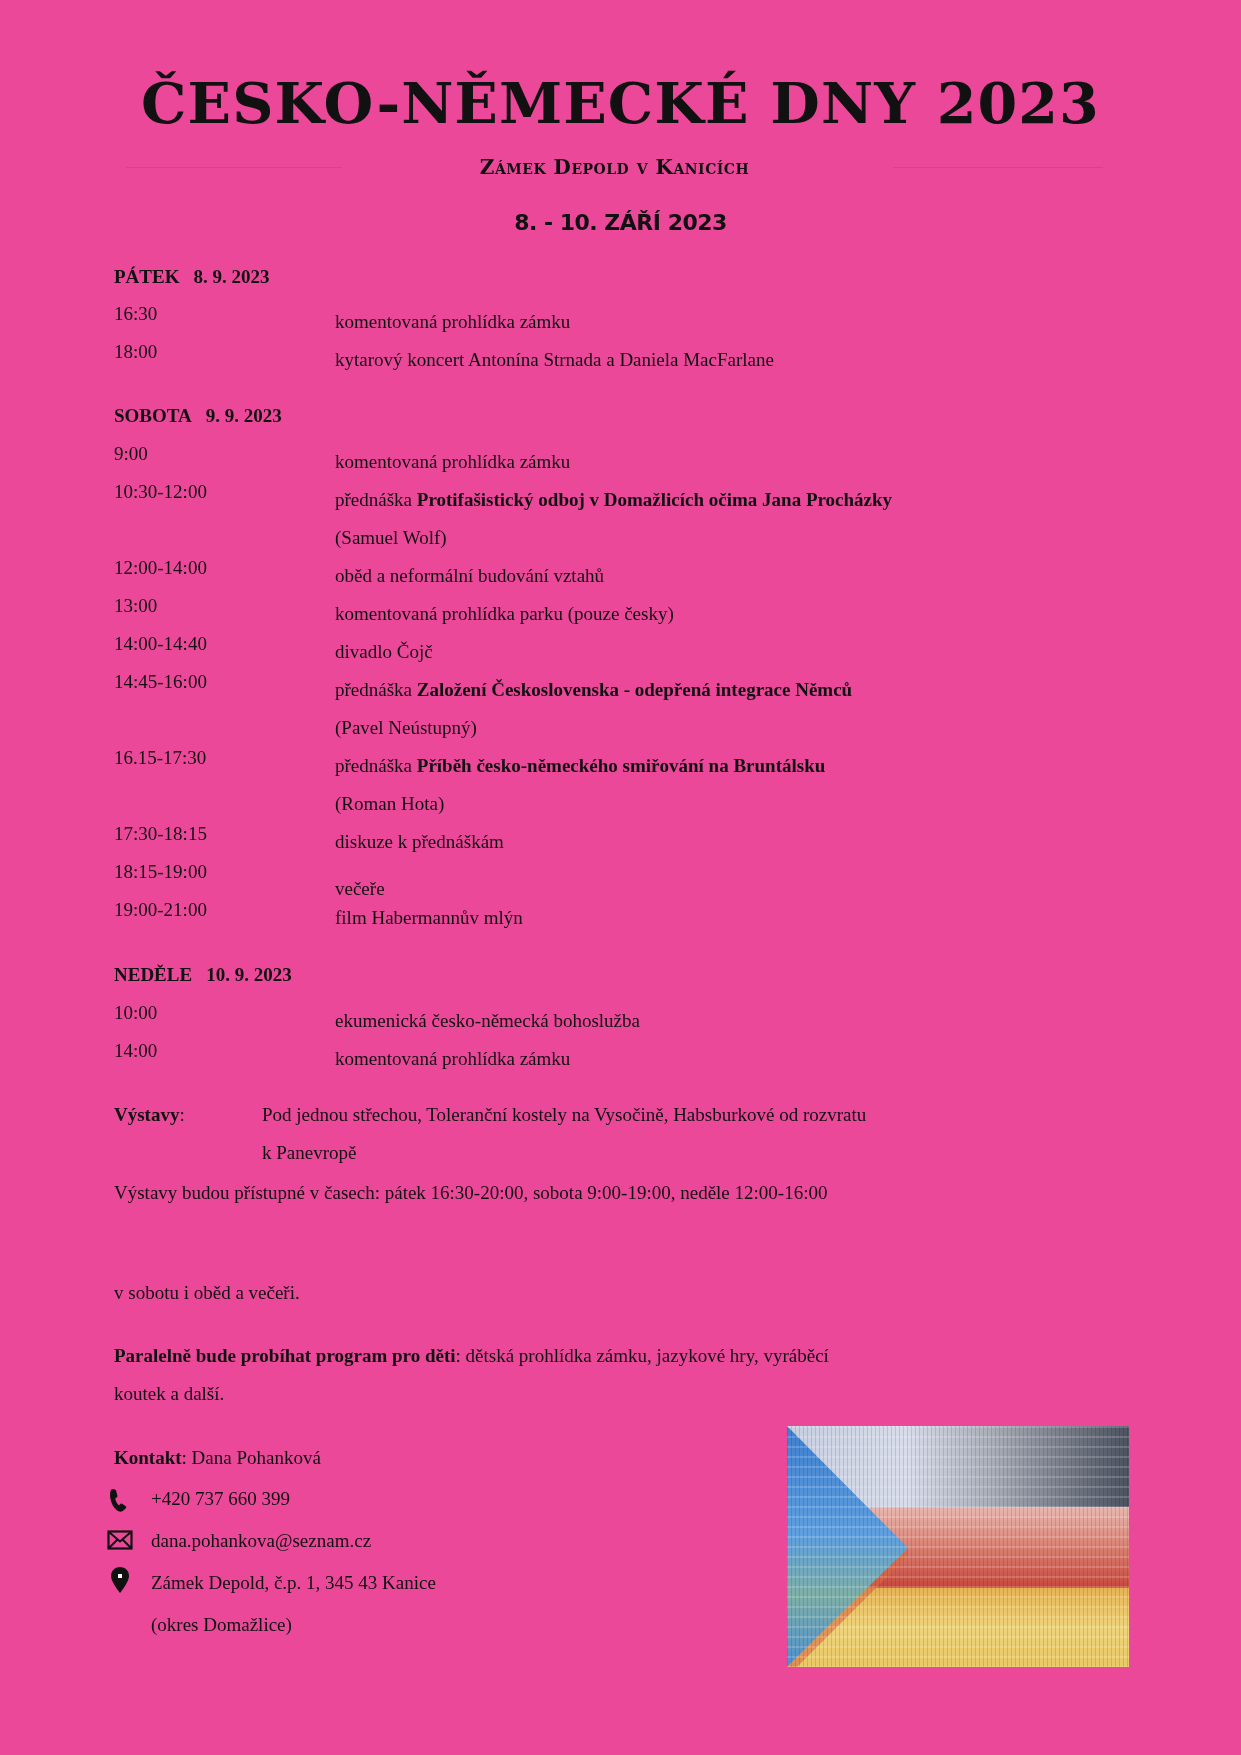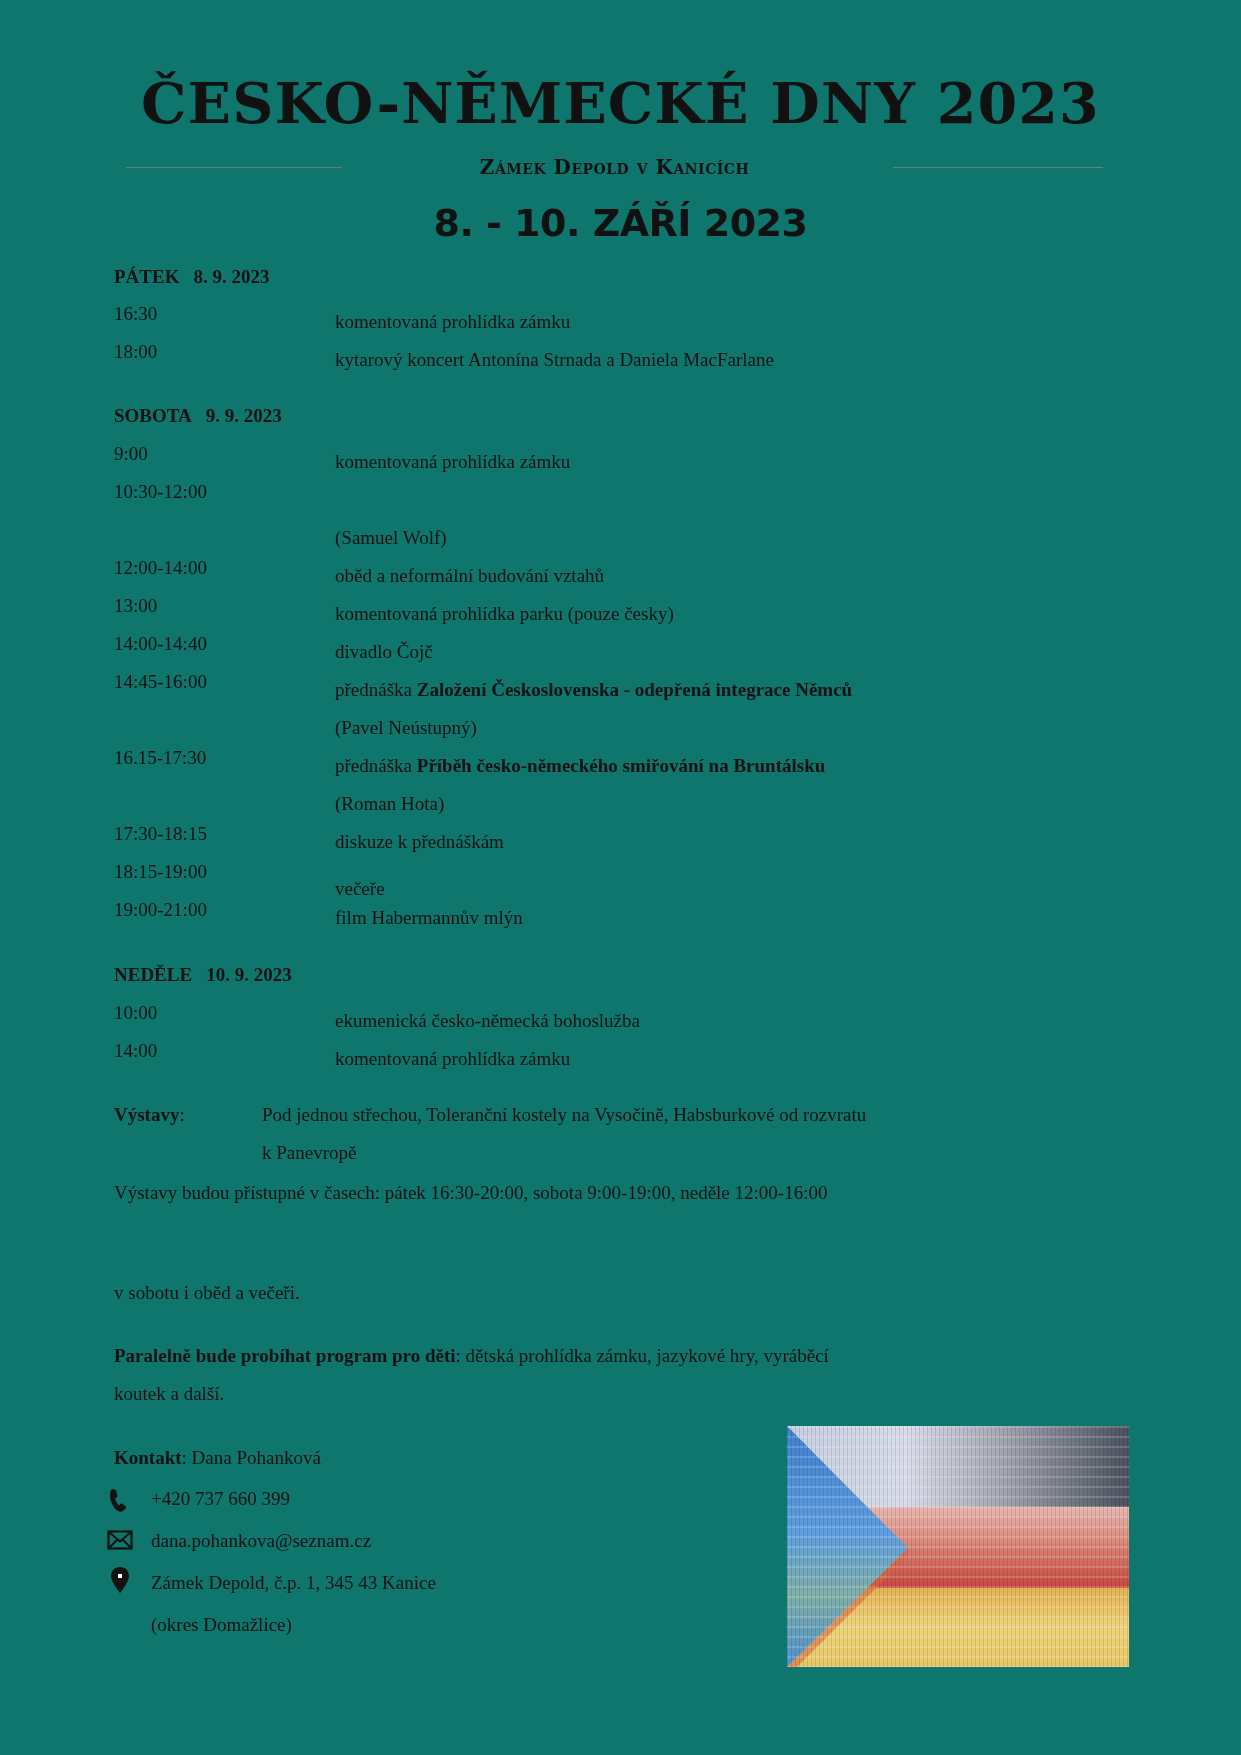--- a/index.html
+++ b/index.html
@@ -1,36 +1,36 @@
 <!DOCTYPE html>
 <html><head>
 <meta charset="utf-8">
 <style>
   html, body { margin: 0; padding: 0; background: #ffffff; }
   body { width: 1241px; height: 1755px; position: relative; overflow: hidden; color: #111111; }
-  .page { position: absolute; left: 0; top: 0; width: 1241px; height: 1755px; background: #0f766e; }
+  .page { position: absolute; left: 0; top: 0; width: 1241px; height: 1755px; background: #ec4899; }
 
   
   .title {
     position: absolute; left: 0; width: 1241px; top: 68px; text-align: center;
     font-family: "DejaVu Serif", serif; font-weight: bold; font-size: 56px; line-height: 70px;
     letter-spacing: 1px; color: #111; transform: scaleX(1.02);
   }
   .subtitle-wrap { position: absolute; left: 126px; width: 977px; top: 148px; height: 38px; }
   .rule { position: absolute; top: 19px; height: 0; border-top: 1.5px solid #777; }
   .rule.left { left: 0; width: 216px; }
   .rule.right { right: 0; width: 210px; }
   .subtitle {
     position: absolute; left: 0; right: 0; top: 0; text-align: center;
     font-family: "DejaVu Serif", serif; font-weight: bold; font-size: 20px; line-height: 38px;
     font-variant: small-caps; letter-spacing: 0.5px; color: #111;
   }
   .date-line {
     position: absolute; left: 0; width: 1241px; top: 203px; text-align: center;
-    font-family: "DejaVu Sans", sans-serif; font-weight: bold; font-size: 38px; line-height: 40px;
+    font-family: "DejaVu Sans", sans-serif; font-weight: bold; font-size: 22px; line-height: 40px;
     letter-spacing: -0.5px; color: #111;
   }
 
   
   .txt { position: absolute; font-family: "Liberation Serif", "DejaVu Serif", serif; font-size: 19px; line-height: 30px; color: #111; white-space: nowrap; }
   .b { font-weight: bold; }
   .day-head { font-weight: bold; }
   .day-head .gap { display: inline-block; width: 14px; }
 
   .time { left: 114px; }
@@ -76,20 +76,21 @@
   <div class="txt time" style="top:337px">18:00</div>
   <div class="txt desc" style="top:337px">kytarový koncert Antonína Strnada a Daniela MacFarlane</div>
 
   <div class="txt day-head time" style="top:401px">
     <span>SOBOTA</span><span class="gap"></span><span>9. 9. 2023</span>
   </div>
   <div class="txt time" style="top:439px">9:00</div>
   <div class="txt desc" style="top:439px">komentovaná prohlídka zámku</div>
 
   <div class="txt time" style="top:477px">10:30-12:00</div>
+  <div class="txt desc" style="top:477px"><span>přednáška </span><span class="b">Protifašistický odboj v Domažlicích očima Jana Procházky</span></div>
   <div class="txt desc" style="top:515px">(Samuel Wolf)</div>
 
   <div class="txt time" style="top:553px">12:00-14:00</div>
   <div class="txt desc" style="top:553px">oběd a neformální budování vztahů</div>
 
   <div class="txt time" style="top:591px">13:00</div>
   <div class="txt desc" style="top:591px">komentovaná prohlídka parku (pouze česky)</div>
 
   <div class="txt time" style="top:629px">14:00-14:40</div>
   <div class="txt desc" style="top:629px">divadlo Čojč</div>

